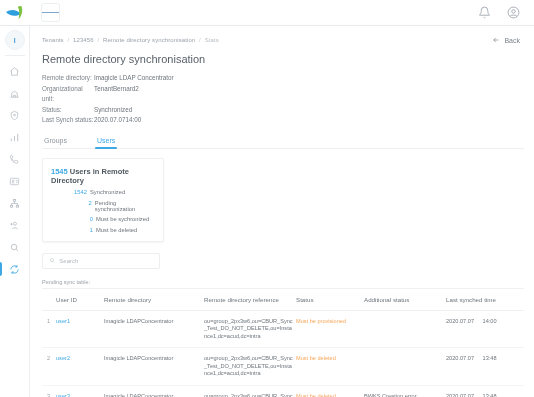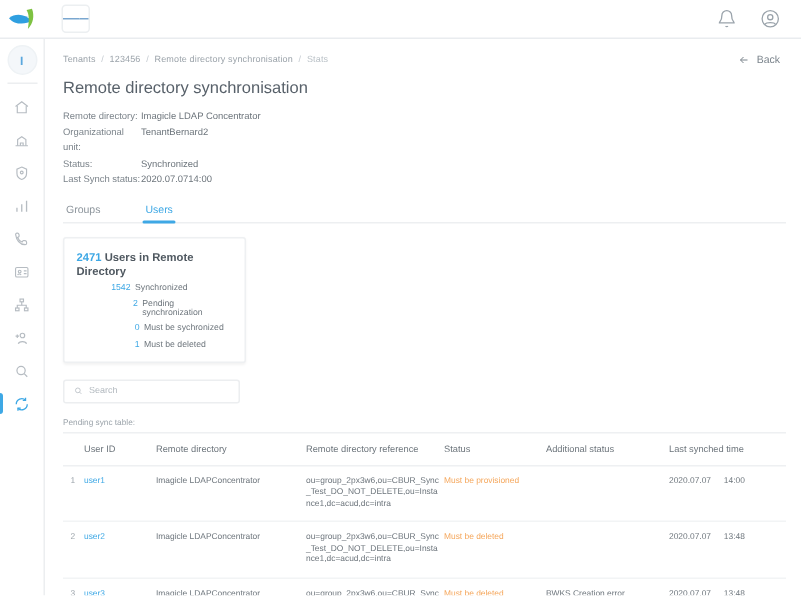--- a/index.html
+++ b/index.html
@@ -304,21 +304,21 @@
         </div>
       </div>
 
       <div class="tabs">
         <div class="tab">Groups</div>
         <div class="tab active">Users</div>
       </div>
 
       <div class="stats-card">
         <div class="stats-title">
-          <span class="num">2471</span>
+          <span class="num">1545</span>
           <span>Users in Remote Directory</span>
         </div>
         <div class="stat-line l1">
           <span class="num">1542</span>
           <span>Synchronized</span>
         </div>
         <div class="stat-line l2">
           <span class="num">2</span>
           <span>Pending synchronization</span>
         </div>

